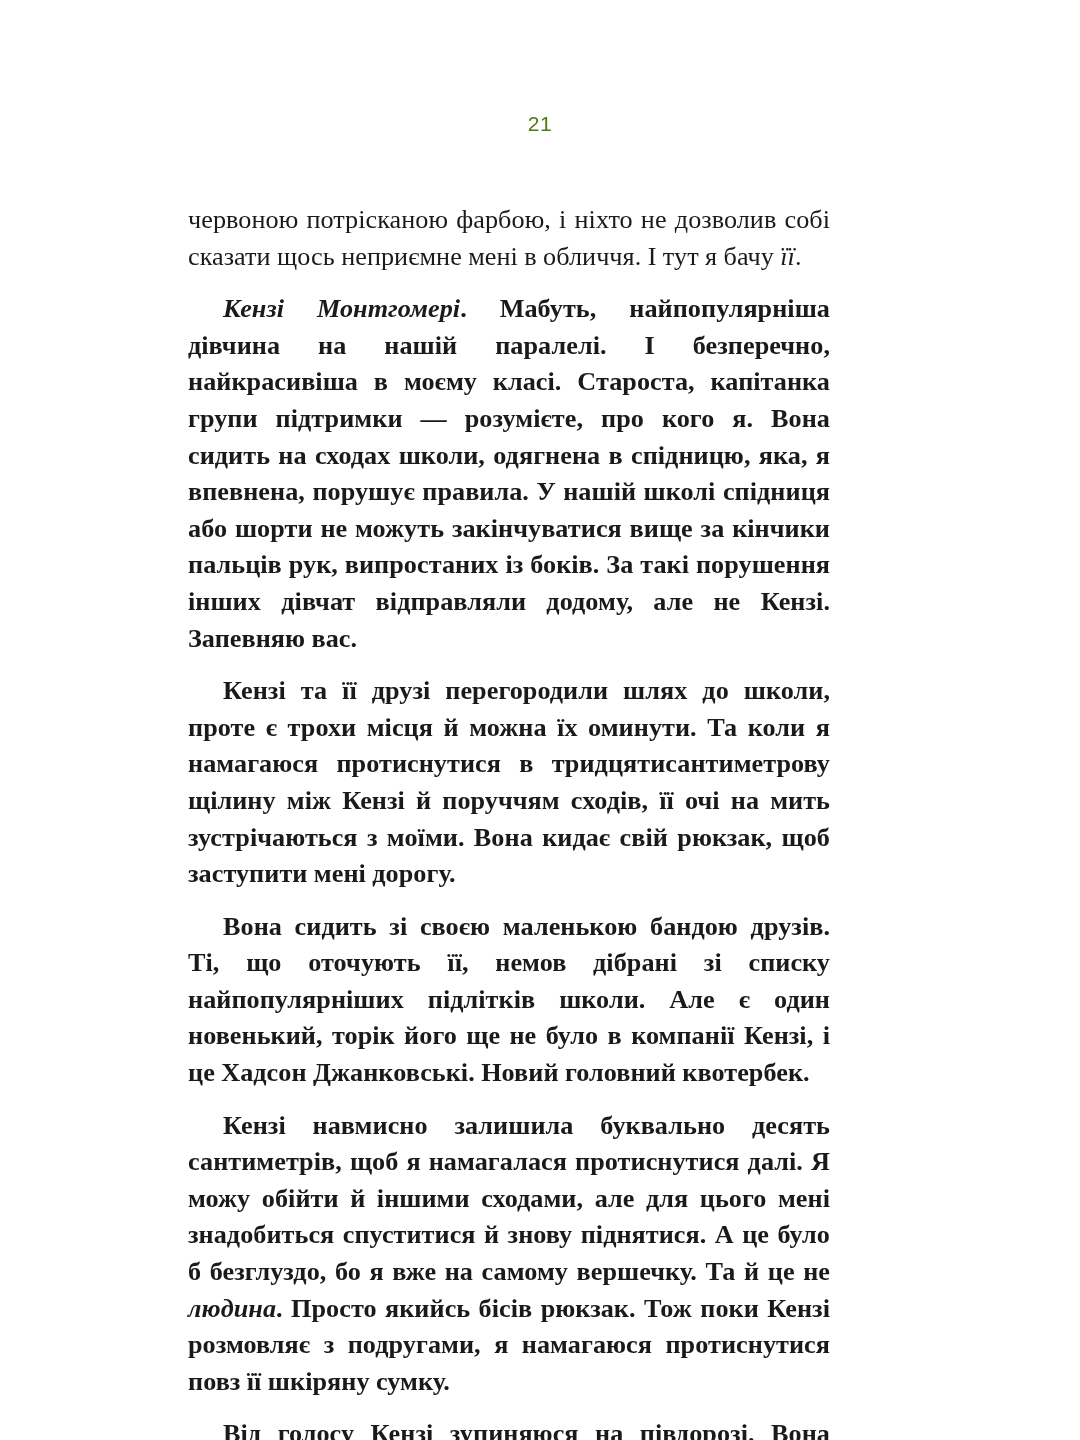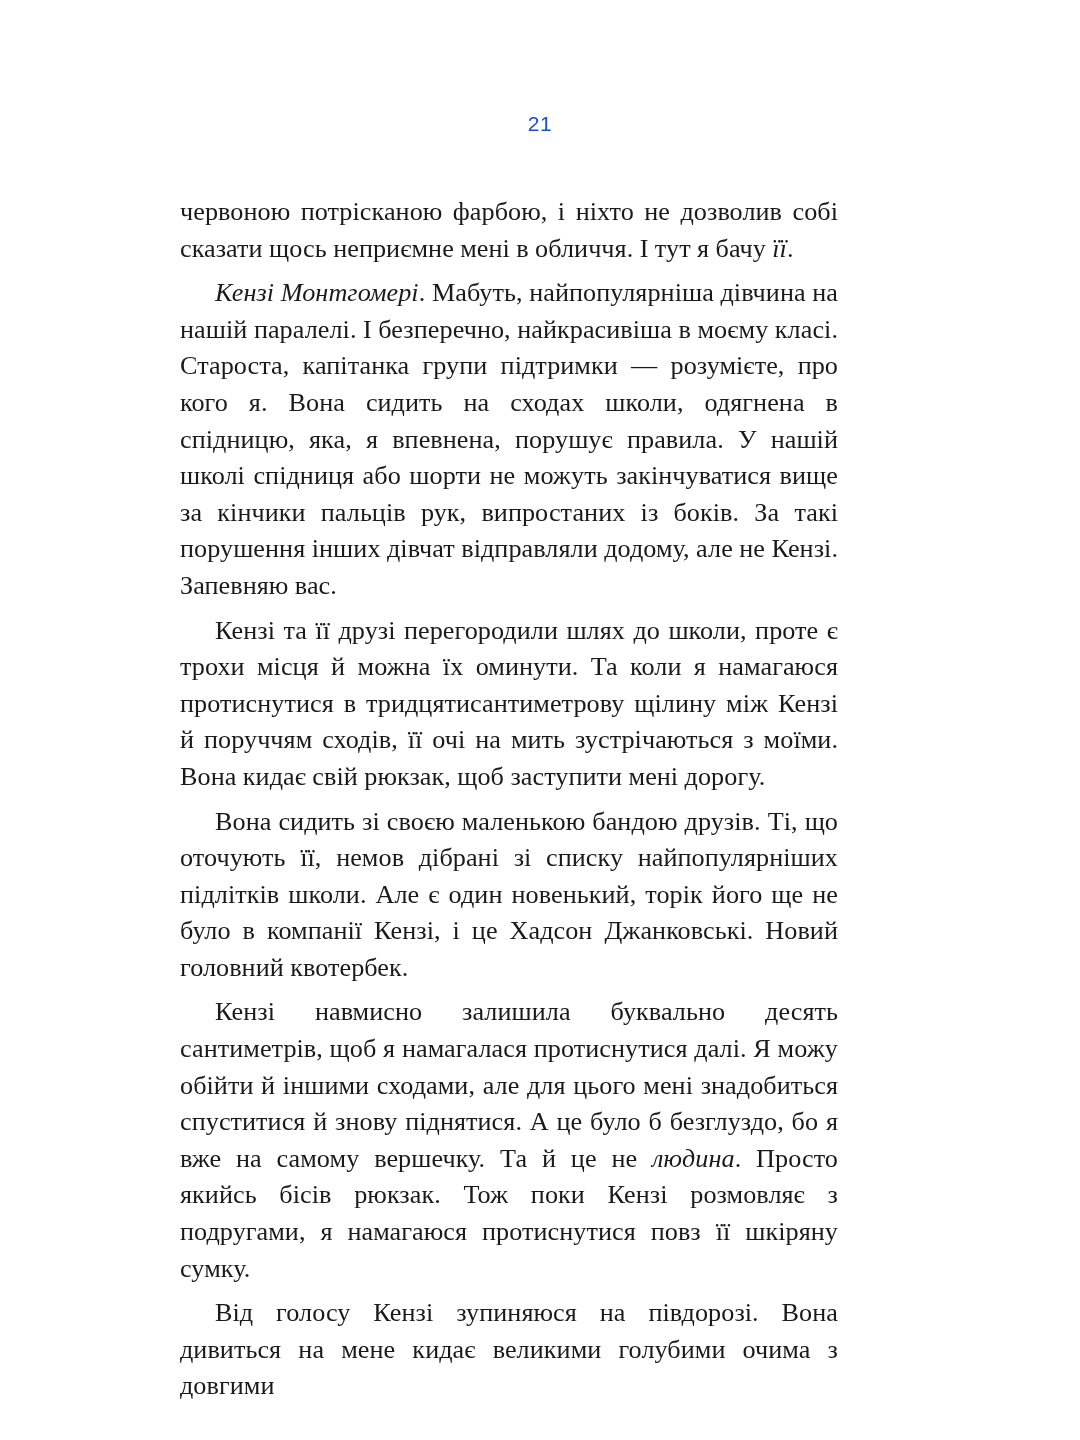--- a/index.html
+++ b/index.html
@@ -24,44 +24,45 @@
 
   .folio {
     position: absolute;
     top: 112px;
     left: 0;
     width: 1080px;
     text-align: center;
     font-family: "Liberation Sans", "DejaVu Sans", sans-serif;
     font-size: 21px;
     letter-spacing: 0.5px;
-    color: #1d4ed8;
+    color: #4d7c0f;
   }
 
   .textblock {
     position: absolute;
     left: 172px;
     top: 186px;
     width: 674px;
   }
 
   p.para {
-    margin: 8px;
+    margin: 16px;
     font-size: 26.2px;
     line-height: 36.6px;
     text-align: justify;
     text-align-last: left;
     text-justify: inter-word;
     hyphens: manual;
     word-spacing: -0.2px;
     letter-spacing: 0.05px;
   }
 
   p.indent {
     text-indent: 35px;
+    font-weight: bold;
   }
 
   em {
     font-style: italic;
   }
 </style>
 </head>
 <body>
 
 <div class="page">

